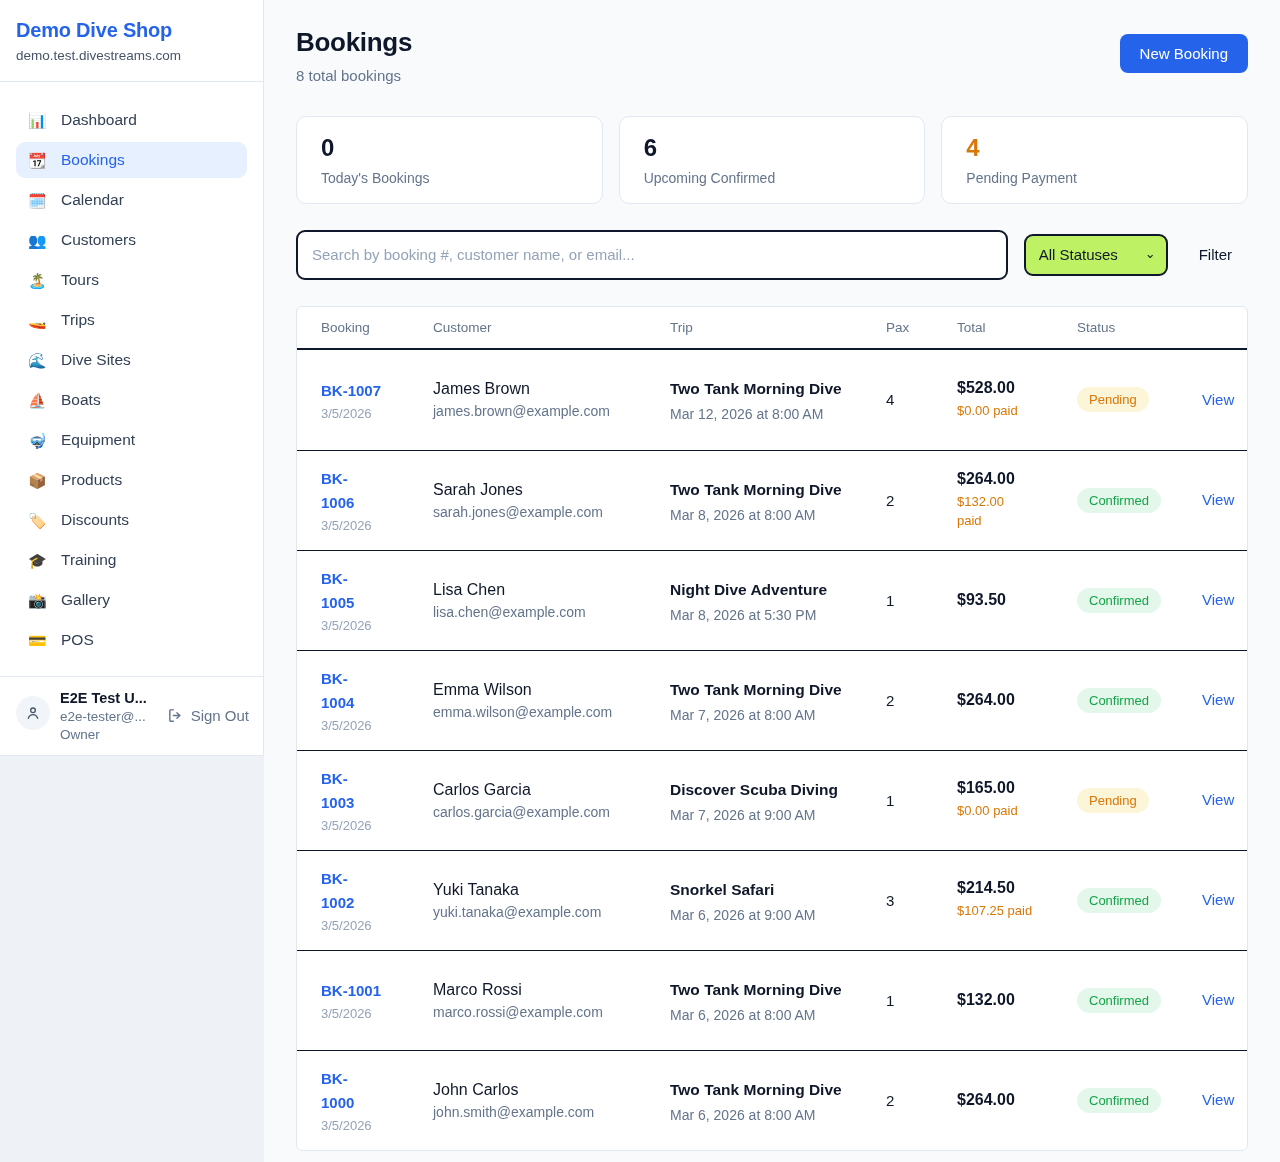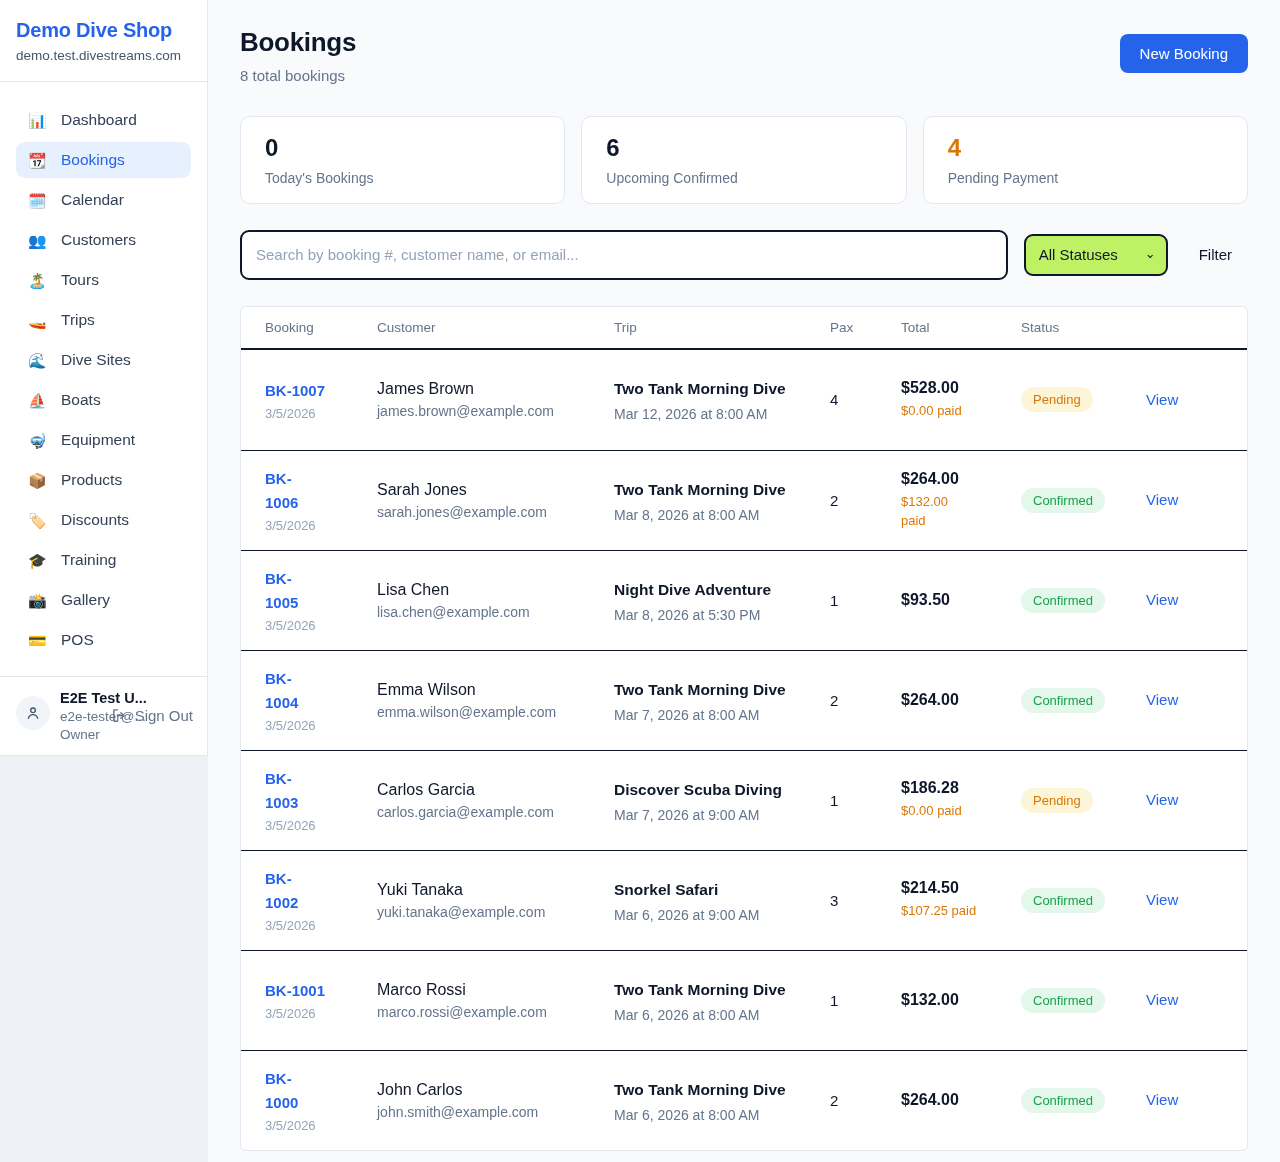--- a/index.html
+++ b/index.html
@@ -2,21 +2,21 @@
 <html><head>
 <meta charset="utf-8">
 <style>
   html,body{margin:0;padding:0;}
   body{
     width:1280px;min-height:1162px;background:#eef2f6;
     font-family:"Liberation Sans",sans-serif;color:#0f172a;
     display:flex;align-items:flex-start;
   }
   
-  .sidebar-col{width:208px;flex:none;}
+  .sidebar-col{width:264px;flex:none;}
   .sidebar{
     background:#fff;border-right:1px solid #e2e8f0;border-bottom:1px solid #e2e8f0;
     box-sizing:border-box;
   }
   .brand{padding:19px 16px 18px;border-bottom:1px solid #e2e8f0;}
   .brand-name{margin:0;font-size:20px;font-weight:700;color:#2563eb;letter-spacing:-0.2px;}
   .brand-domain{margin-top:6px;font-size:13.5px;color:#475569;}
   .nav{padding:20px 16px 14px;}
   .nav-item{
     display:flex;align-items:center;gap:13px;padding:9px 12px;margin-bottom:4px;
@@ -351,21 +351,21 @@
       <div class="cust-email">carlos.garcia@example.com</div>
     </div>
     <div>
       <div class="trip-name">Discover Scuba Diving</div>
       <div class="trip-date">Mar 7, 2026 at 9:00 AM</div>
     </div>
     <div>
       <div class="pax-val">1</div>
     </div>
     <div>
-      <div class="total-val">$186.28</div>
+      <div class="total-val">$165.00</div>
       <div class="paid-val">$0.00 paid</div>
     </div>
     <div>
       <span class="badge pending">Pending</span>
     </div>
     <div>
       <a class="view-link">View</a>
     </div>
   </div>
         <div class="t-row">

